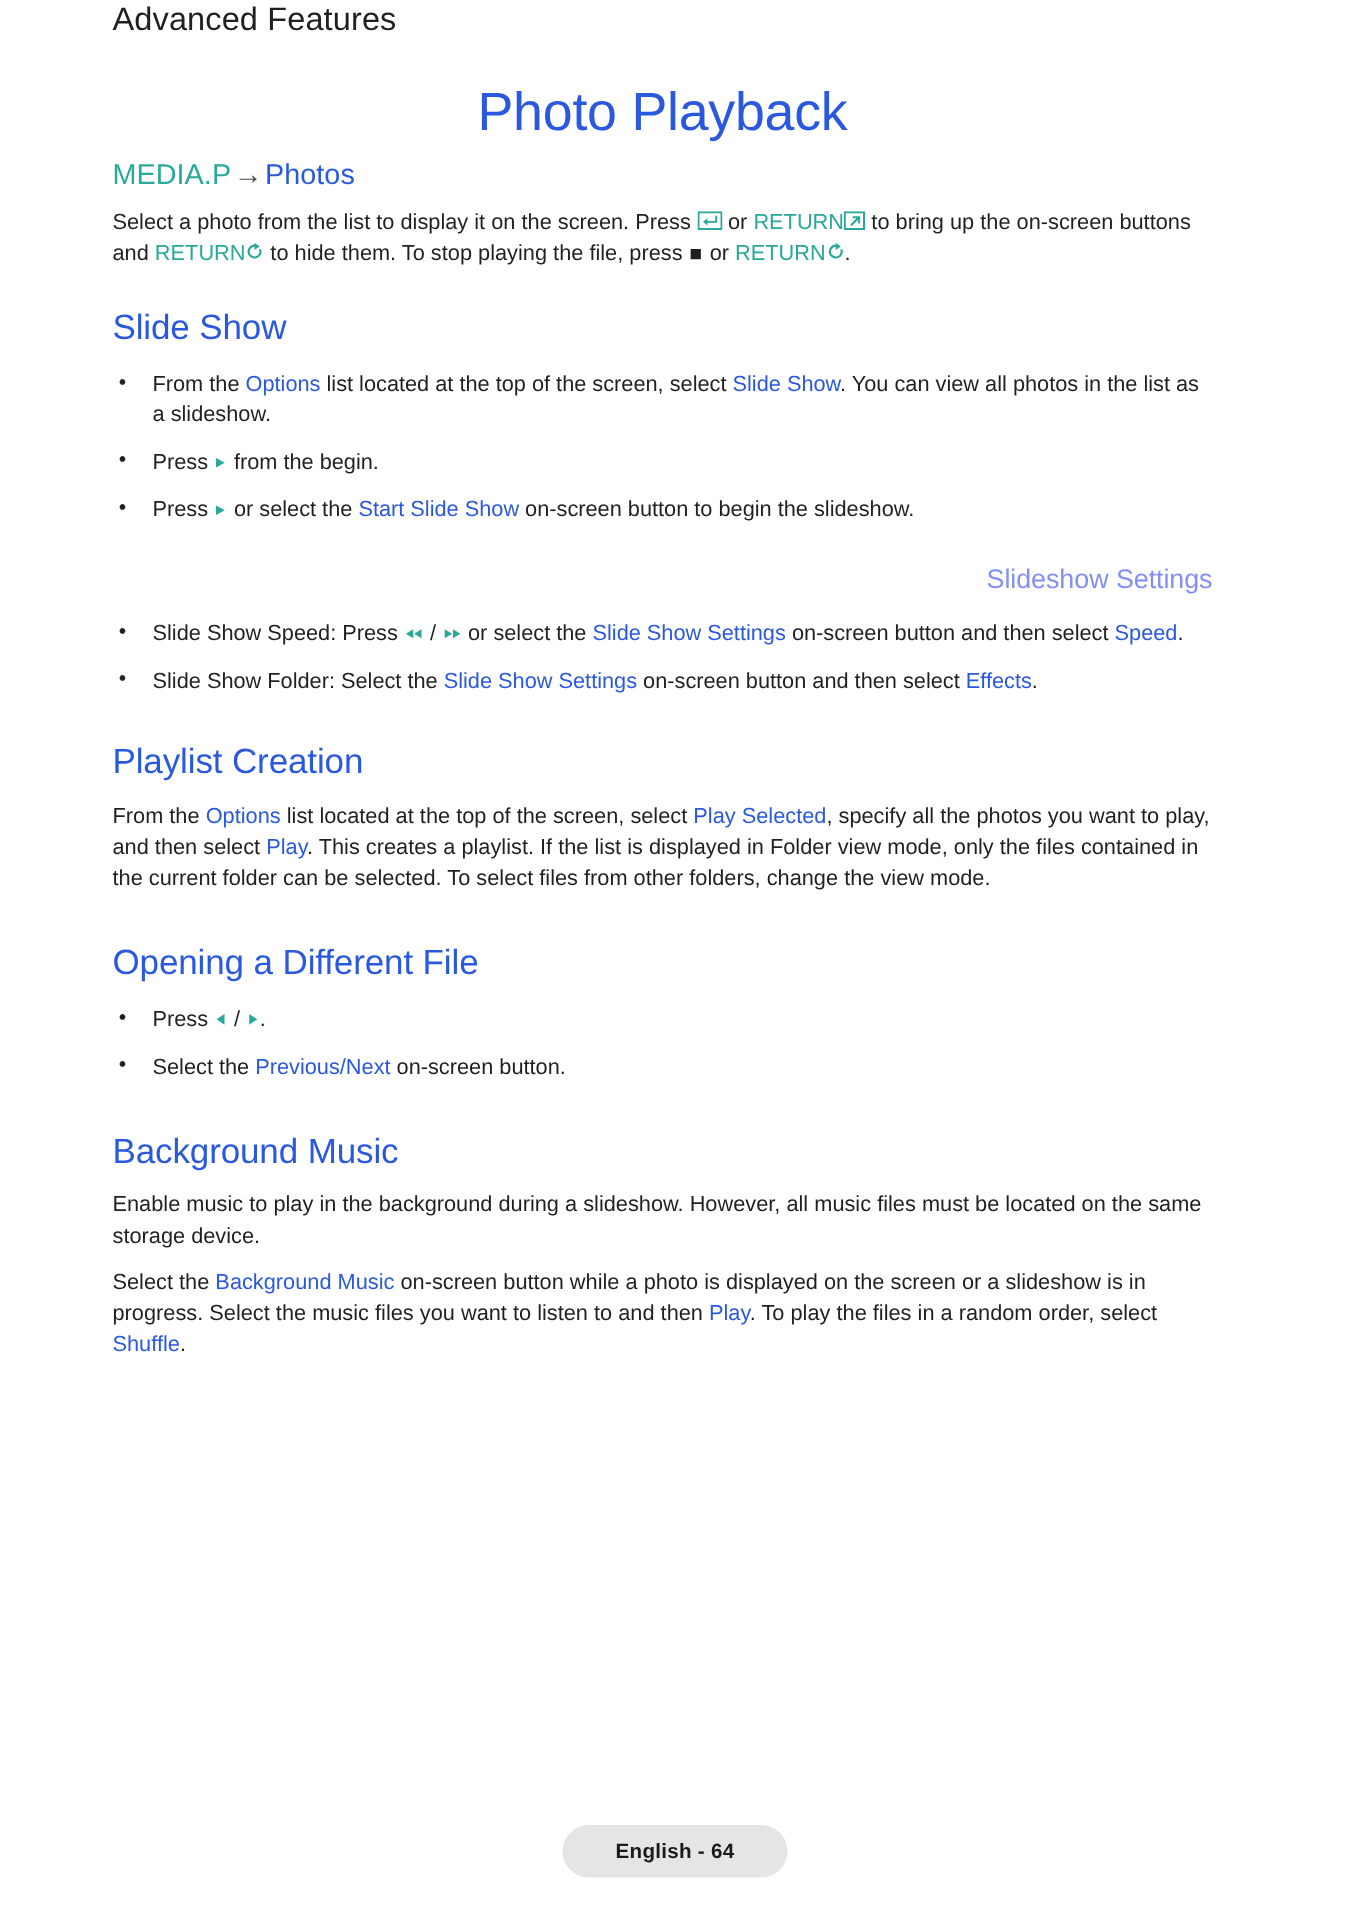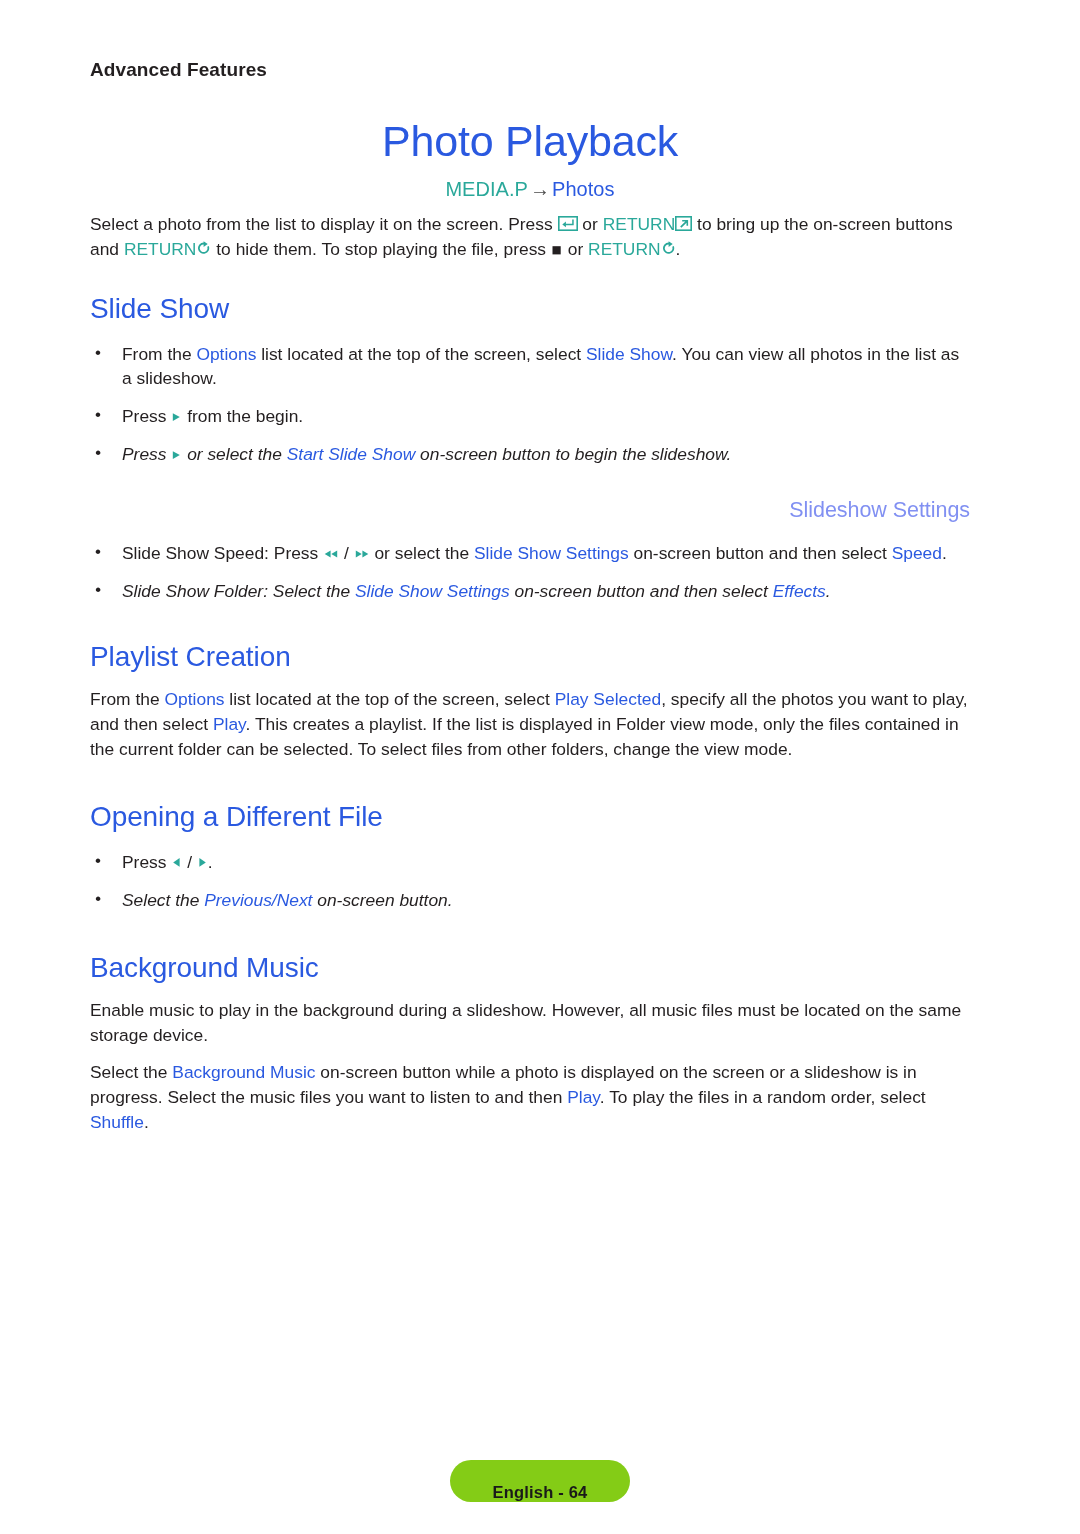--- a/index.html
+++ b/index.html
@@ -26,47 +26,44 @@
 
   .content {
     position: absolute;
     left: 90px;
     top: 0;
     width: 880px;
   }
 
   
   .running-header {
-    font-size: 19px;
+    font-size: 26px;
     color: #231f20;
     letter-spacing: 0.1px;
-    padding-top: 59px;
     line-height: 1.2;
-    font-weight: bold;
   }
 
   
   .chapter-title {
     font-size: 43px;
     color: #2a59e0;
     font-weight: normal;
     letter-spacing: -0.2px;
     line-height: 1.05;
     margin: 0;
     padding-top: 37px;
     text-align: center;
   }
 
   
   .breadcrumb {
-    font-size: 20px;
+    font-size: 23px;
     padding-top: 13px;
     line-height: 1.2;
     letter-spacing: 0.05px;
-    text-align: center;
   }
   .crumb-root { color: #2aa89a; }
   .crumb-arrow { color: #4a4a4a; padding: 0 2px; }
   .crumb-leaf { color: #2a59e0; }
 
   
   p.body {
     font-size: 17.4px;
     line-height: 1.43;
     margin: 0;
@@ -110,21 +107,21 @@
   ul.bullets.after-h3 { padding-top: 18px; }
 
   ul.bullets > li {
     position: relative;
     padding-left: 32px;
     font-size: 17.4px;
     line-height: 1.43;
     margin-bottom: 13px;
     width: 846px;
   }
-  ul.bullets > li:last-child { margin-bottom: 0; font-style: italic; }
+  ul.bullets > li:last-child { margin-bottom: 0; }
   ul.bullets > li::before {
     content: "\2022";
     position: absolute;
     left: 5px;
     top: -1px;
     font-size: 17px;
     color: #231f20;
   }
 
   .para-block { padding-top: 15px; width: 880px; }
@@ -146,24 +143,24 @@
   .glyph-dark { fill: #231f20; }
 
   
   .footer-pill {
     position: absolute;
     left: 50%;
     transform: translateX(-50%);
     top: 1460px;
     width: 180px;
     height: 42px;
-    background: #84cc16;
+    background: #e5e5e5;
     border-radius: 21px;
     display: flex;
-    align-items: flex-end;
+    align-items: center;
     justify-content: center;
   }
   .footer-pill-label {
     font-size: 16.5px;
     font-weight: bold;
     color: #1a1a1a;
     letter-spacing: 0.2px;
   }
 </style>
 </head>

